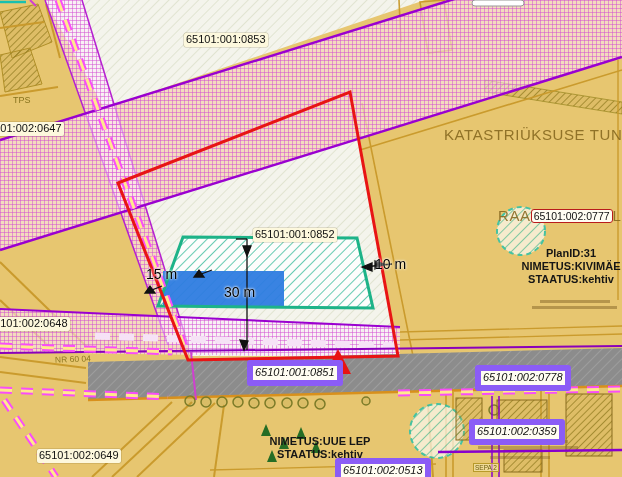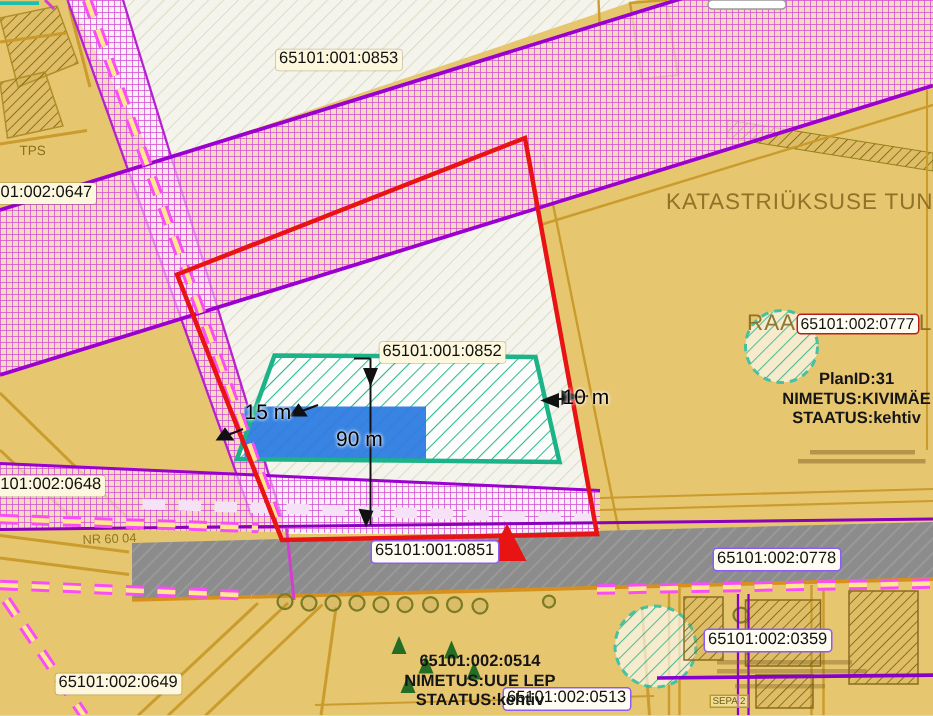--- a/index.html
+++ b/index.html
@@ -1,21 +1,21 @@
 <!DOCTYPE html>
 <html><head>
 <meta charset="utf-8">
 <style>
   html,body{margin:0;padding:0;background:#ddd;font-family:"Liberation Sans",sans-serif;}
   .viewport{position:relative;width:622px;height:477px;overflow:hidden;background:#bef264;}
   .viewport svg{position:absolute;left:0;top:0;}
   .lbl{position:absolute;font:11px/1.25 "Liberation Sans",sans-serif;color:#111;
        background:#fdf8dd;padding:0 2px;white-space:nowrap;border-radius:2px;
        box-shadow:0 0 0 .5px rgba(110,95,40,.35);}
-  .lbl.boxed{border:1px solid #8b5cf6;background:#fffdf2;border-radius:3px;box-shadow:none;}
+  .lbl.boxed{border:6px solid #8b5cf6;background:#fffdf2;border-radius:3px;box-shadow:none;font-style:italic;}
   .meas{position:absolute;font:14px "Liberation Sans",sans-serif;color:#000;white-space:nowrap;
         text-shadow:0 0 2px #fff,0 0 3px #fff;}
   .title-line{position:absolute;font:15px "Liberation Sans",sans-serif;letter-spacing:.6px;
         color:rgba(132,103,30,.88);white-space:nowrap;}
   .title-row{position:absolute;display:flex;align-items:center;white-space:nowrap;}
   .title-row .pre,.title-row .post{font:15px "Liberation Sans",sans-serif;letter-spacing:.6px;color:rgba(132,103,30,.88);}
   .title-row .lblbox{position:static;font:10.5px "Liberation Sans",sans-serif;border:1px solid #b91c1c;
         background:#fffdf2;padding:0 2px;border-radius:3px;color:#111;}
   .planblock{position:absolute;text-align:center;font:700 11px/1.2 "Liberation Sans",sans-serif;color:#151515;}
   .tiny{position:absolute;color:#77650f;white-space:nowrap;}
@@ -228,26 +228,25 @@
   <span class="post">L</span>
 </div>
 
 <div class="planblock" style="left:516px;top:247px;width:110px;">
   <div>PlanID:31</div>
   <div>NIMETUS:KIVIMÄE</div>
   <div>STAATUS:kehtiv</div>
 </div>
 
 <div class="planblock" style="left:252px;top:435px;width:136px;">
-  <div>65101:002:0514</div>
   <div>NIMETUS:UUE LEP</div>
   <div>STAATUS:kehtiv</div>
 </div>
 
-<div class="meas" style="left:163px;top:266px;">15 m</div>
-<div class="meas" style="left:224px;top:284px;">90 m</div>
+<div class="meas" style="left:146px;top:266px;">15 m</div>
+<div class="meas" style="left:224px;top:284px;">30 m</div>
 <div class="meas" style="left:375px;top:256px;">10 m</div>
 
 <div class="tiny" style="left:55px;top:354px;font:8.5px 'Liberation Sans',sans-serif;opacity:.8;transform:rotate(-2deg);">NR 60 04</div>
 <div class="tiny" style="left:13px;top:95px;font:9px 'Liberation Sans',sans-serif;opacity:.85;text-align:center;">TPS</div>
 <div class="tiny sepa" style="left:473px;top:463px;">SEPA 2</div>
 
 </div>
 
 </body></html>

